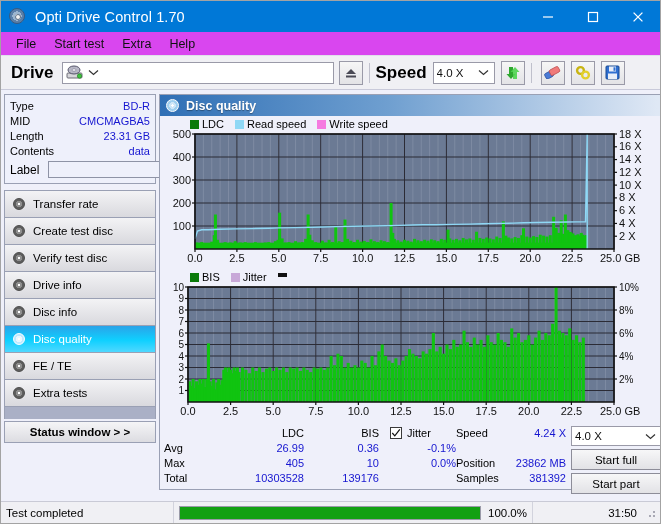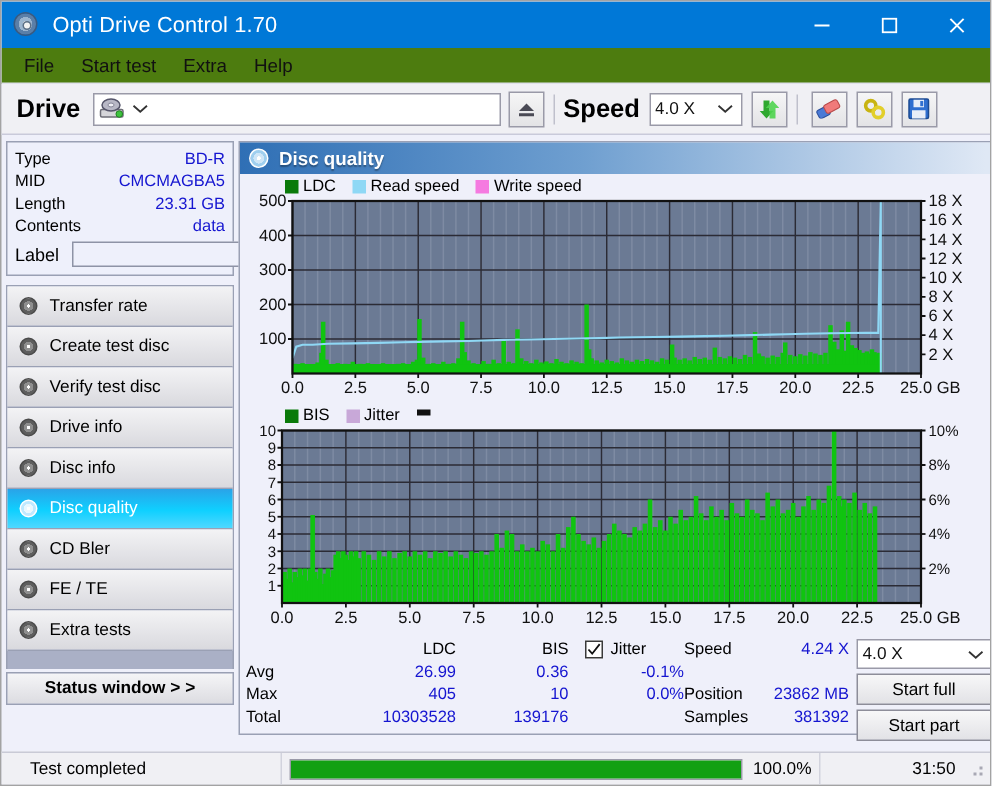--- a/index.html
+++ b/index.html
@@ -47,21 +47,21 @@
   .winbtns { display: flex; height: 31px; flex: none; }
   .winbtn {
     width: 45px; height: 31px;
     display: flex; align-items: center; justify-content: center;
     color: #fff;
   }
   .winbtn svg { display:block; }
 
   
   #menubar {
-    height: 24px; background: #4d7c0f;
+    height: 24px; background: #d946ef;
     display: flex; align-items: center;
     border-bottom: 1px solid #dfe0ea;
     padding-left: 6px;
     font-size: 12.5px; color: #111;
   }
   #menubar .mi { padding: 3px 9px; white-space: nowrap; }
 
   
   #drivebar {
     height: 34px; background: #f0f0f4;
@@ -391,26 +391,20 @@
           <span class="navicon">
               <span class="disc-s"></span>
             </span>
           <span class="navlabel">Disc info</span>
         </div>
         <div class="navbtn sel">
           <span class="navicon">
               <span class="disc-s"></span>
             </span>
           <span class="navlabel">Disc quality</span>
-        </div>
-        <div class="navbtn">
-          <span class="navicon">
-              <span class="disc-s"></span>
-            </span>
-          <span class="navlabel">CD Bler</span>
         </div>
         <div class="navbtn">
           <span class="navicon">
               <span class="disc-s"></span>
             </span>
           <span class="navlabel">FE / TE</span>
         </div>
         <div class="navbtn">
           <span class="navicon">
               <span class="disc-s"></span>
@@ -1042,21 +1036,21 @@
             </span>
           </div>
           <div class="btn" style="height:21px;width:90px">Start full</div>
           <div class="btn" style="height:21px;width:90px">Start part</div>
         </div>
       </div>
     </div>
   </div>
 
   <div id="statusbar">
-    <div class="seg" style="width:172px;padding-left:5px;margin-left:14px;">Test completed</div>
+    <div class="seg" style="width:172px;padding-left:5px;">Test completed</div>
     <div class="divider"></div>
     <div class="seg" style="width:358px;padding:0 5px;">
       <div class="progress-outer" style="width:315px">
         <div class="progress-inner" id="prog" style="width: 100%;"></div>
       </div>
       <span style="margin-left:7px">100.0%</span>
     </div>
     <div class="divider"></div>
     <div class="seg" style="flex:1 1 auto;justify-content:flex-end;padding-right:8px;">31:50</div>
     <div class="grip">

